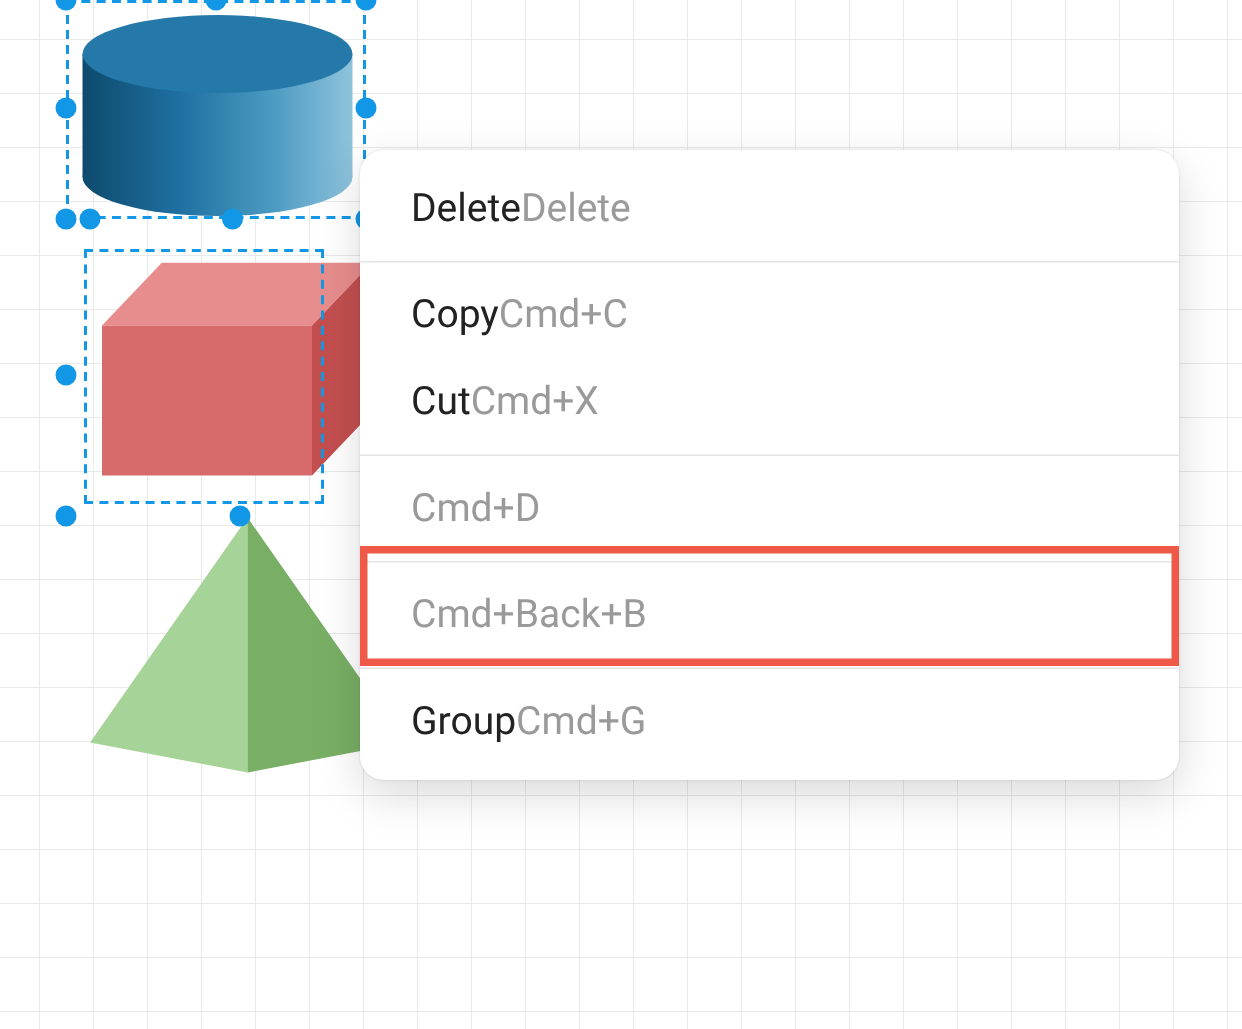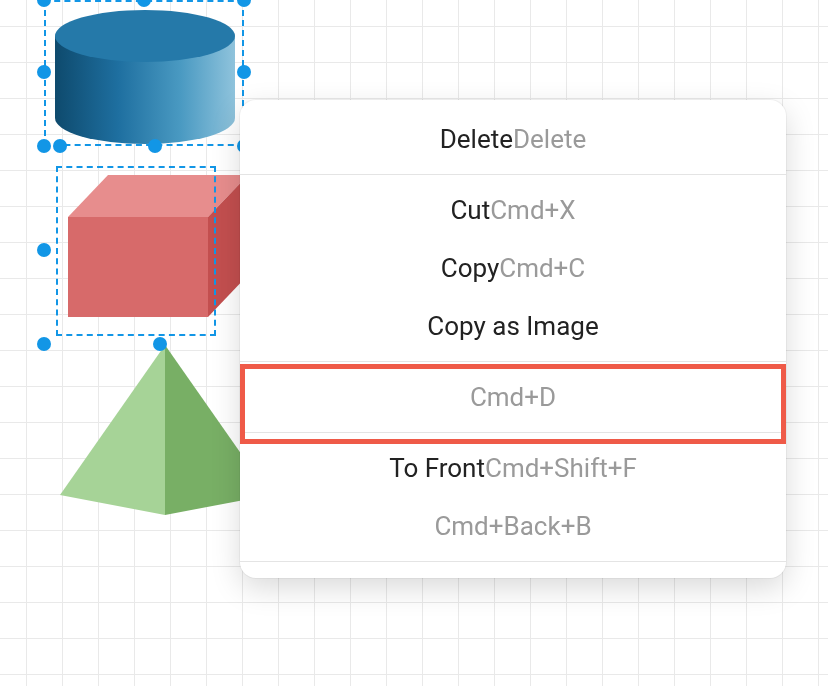--- a/index.html
+++ b/index.html
@@ -51,21 +51,21 @@
     top: 100px;
     width: 546px;
     background: #ffffff;
     border-radius: 16px;
     box-shadow: 0 10px 30px rgba(0,0,0,0.15), 0 0 0 1px rgba(0,0,0,0.04);
     padding: 10px 0;
     z-index: 10;
   }
   .menu-item {
     display: flex;
-    justify-content: center;
+    justify-content: flex-start;
     align-items: center;
     padding: 14px 34px;
     font-size: 26px;
     color: #222;
     cursor: pointer;
   }
   .menu-item .shortcut {
     color: #9a9a9a;
     font-size: 26px;
   }
@@ -188,44 +188,40 @@
   </div>
 
   <div class="context-menu">
     <div class="menu-item">
       <span>Delete</span>
       <span class="shortcut">Delete</span>
     </div>
     <div class="menu-sep"></div>
 
     <div class="menu-item">
+      <span>Copy</span>
+      <span class="shortcut">Cmd+C</span>
+    </div>
+    <div class="menu-item">
       <span>Cut</span>
       <span class="shortcut">Cmd+X</span>
     </div>
-    <div class="menu-item">
-      <span>Copy</span>
-      <span class="shortcut">Cmd+C</span>
-    </div>
-    <div class="menu-item">
-      <span>Copy as Image</span>
-      <span class="shortcut"></span>
-    </div>
     <div class="menu-sep"></div>
 
     <div class="menu-item">
       <span class="shortcut">Cmd+D</span>
     </div>
     <div class="menu-sep"></div>
 
     <div class="menu-item">
-      <span>To Front</span>
-      <span class="shortcut">Cmd+Shift+F</span>
-    </div>
-    <div class="menu-item">
       <span class="shortcut">Cmd+Back+B</span>
     </div>
     <div class="menu-sep"></div>
 
+    <div class="menu-item">
+      <span>Group</span>
+      <span class="shortcut">Cmd+G</span>
+    </div>
   </div>
 
   <div class="highlight-box"></div>
 
 </div>
 
 </body></html>

